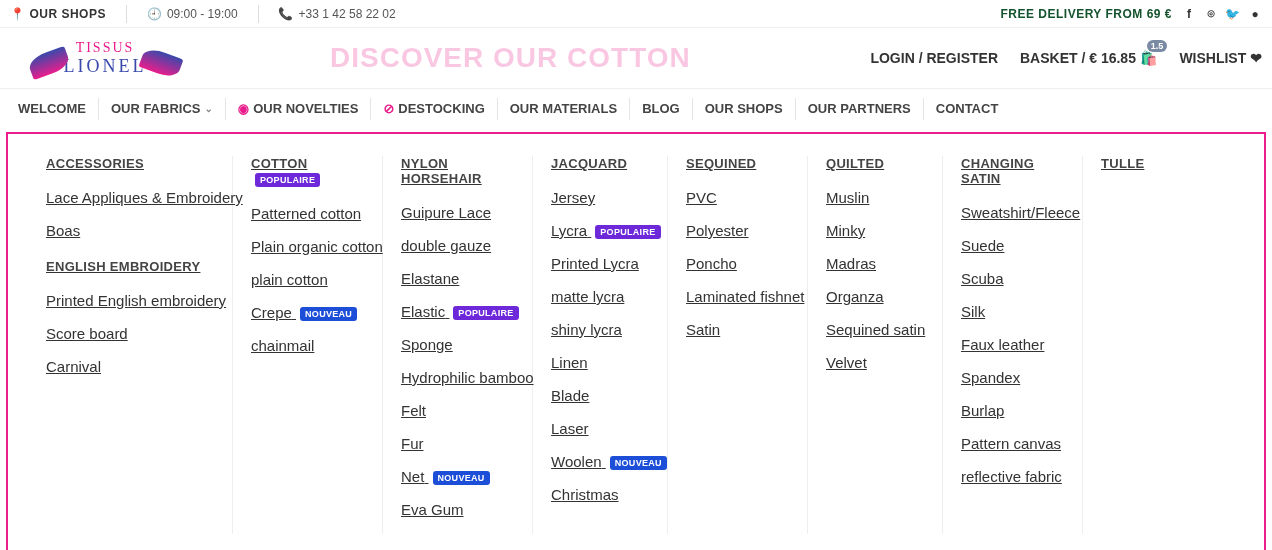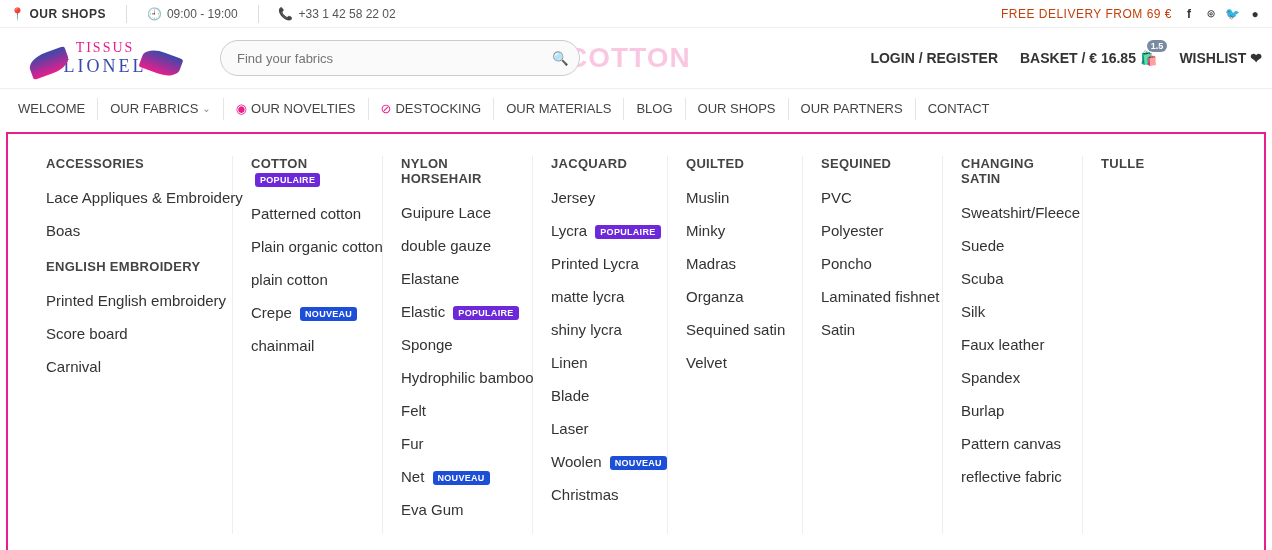--- a/index.html
+++ b/index.html
@@ -3,47 +3,47 @@
 <meta charset="utf-8">
 <style>
 * { margin: 0; padding: 0; box-sizing: border-box; }
 body { font-family: Arial, Helvetica, sans-serif; font-size: 14px; color: #333; width: 1272px; background: #fff; }
 .topbar { display: flex; align-items: center; height: 28px; padding: 0 10px; border-bottom: 1px solid #eee; font-size: 12px; }
 .topbar .left { display: flex; align-items: center; gap: 12px; }
 .topbar .sep { width: 1px; height: 18px; background: #ddd; margin: 0 8px; }
 .topbar .right { margin-left: auto; display: flex; align-items: center; gap: 10px; }
 .topbar .shops { font-weight: 700; text-transform: uppercase; letter-spacing: .5px; display:flex; align-items:center; gap:4px; }
 .topbar .hours, .topbar .phone { display:flex; align-items:center; gap:5px; color:#555; }
-.topbar .delivery { font-weight:400; color:#c2410c; letter-spacing:.5px; text-transform:uppercase; }
+.topbar .delivery { font-weight:700; color:#14532d; letter-spacing:.5px; text-transform:uppercase; }
 .social { display:flex; gap:8px; }
 .social span { width:14px; height:14px; display:flex; align-items:center; justify-content:center; color:#333; font-weight:bold; font-size:12px; }
 .headerrow { display:flex; align-items:center; height:60px; padding:0 10px; gap:20px; position:relative;justify-content:flex-end; }
 .logo { width:190px; height:50px; display:flex; align-items:center; justify-content:center; }
 .logo-inner { font-family: Georgia, serif; text-align:center; }
 .logo-t { color:#e91e8c; font-size:14px; letter-spacing:2px; }
 .logo-l { color:#3949ab; font-size:18px; letter-spacing:3px; font-weight:500; }
 .logo-wrap { position:relative; padding:0 25px; }
 .logo-roll { position:absolute; width:40px; height:22px; background:#e91e8c; border-radius:50% 10% 50% 10%; top:12px; }
 .logo-roll.l { left:-10px; transform:rotate(-20deg); background:linear-gradient(#3949ab,#e91e8c); }
 .logo-roll.r { right:-10px; transform:rotate(20deg); background:linear-gradient(#3949ab,#e91e8c); }
 .searchwrap { position:relative; }
 .search { width:360px; height:36px; border:1px solid #ccc; border-radius:20px; padding:0 40px 0 16px; font-size:13px; background:#fafafa; }
 .searchbtn { position:absolute; right:4px; top:50%; transform:translateY(-50%); width:30px; height:30px; border:none; background:transparent; display:flex; align-items:center; justify-content:center; cursor:pointer; }
 .discover { position:absolute; left:330px; top:50%; transform:translateY(-50%); font-size:28px; font-weight:800; color:rgba(233,30,140,0.25); letter-spacing:1px; pointer-events:none; white-space:nowrap; }
 .headerlinks { margin-left:auto; display:flex; align-items:center; gap:22px; font-weight:700; font-size:14px; }
 .headerlinks a { color:#333; text-decoration:none; display:flex; align-items:center; gap:4px; }
 .basket-badge { position:relative; }
 .basket-badge .count { position:absolute; top:-10px; right:-10px; background:#7a8aa3; color:#fff; font-size:9px; border-radius:8px; padding:1px 4px; }
-.nav { display:flex; align-items:center; height:40px; padding:0 6px; gap:0; font-size:13px; font-weight:400; border-top:1px solid #eee; }
+.nav { display:flex; align-items:center; height:40px; padding:0 6px; gap:0; font-size:13px; font-weight:700; border-top:1px solid #eee; }
 .nav a { padding:0 12px; color:#444; text-decoration:none; border-right:1px solid #e5e5e5; height:22px; display:flex; align-items:center; gap:4px; }
 .nav a:last-child { border-right:none; }
 .nav .pinkicon { color:#e91e8c; }
 .nav .chev { font-size:10px; color:#888; }
 .mega { margin:4px 6px 0 6px; border:2px solid #e91e8c; background:#fff; padding:22px 20px 30px 20px; display:flex; gap:0; min-height:410px; }
-.col { padding:0 18px; border-right:1px solid #eee; flex:0 0 auto; }
+.col { padding:0 18px; border-right:1px solid #eee; flex:0 0 auto;text-decoration:underline; }
 .col:last-child { border-right:none; }
 .col h4 { font-size:13px; font-weight:700; color:#444; margin-bottom:18px; letter-spacing:.3px; }
 .col ul { list-style:none; }
 .col li { margin-bottom:16px; font-size:15px; color:#333; cursor:pointer; white-space:nowrap; }
 .col h4.sub { margin-top:20px; }
 .badge { display:inline-block; font-size:9px; font-weight:700; color:#fff; padding:2px 5px; border-radius:3px; margin-left:4px; vertical-align:middle; letter-spacing:.3px; }
 .badge.pop { background:#6d28d9; }
 .badge.nou { background:#1d4ed8; }
 .c1{width:205px}.c2{width:150px}.c3{width:150px}.c4{width:135px}.c5{width:135px}.c6{width:140px}.c7{width:140px}.c8{width:100px}
 </style>
@@ -83,26 +83,20 @@
     <div class="logo-wrap">
       <div class="logo-roll l"></div>
       <div class="logo-roll r"></div>
       <div class="logo-inner">
         <div class="logo-t">TISSUS</div>
         <div class="logo-l">LIONEL</div>
       </div>
     </div>
   </div>
   <div class="discover">DISCOVER OUR COTTON</div>
-  <div class="searchwrap">
-    <input class="search" placeholder="Find your fabrics" style="">
-    <button class="searchbtn">
-      <span>🔍</span>
-    </button>
-  </div>
   <div class="headerlinks">
     <a href="#">
         <span>LOGIN / REGISTER</span>
       </a>
     <a href="#">
       <span>BASKET / € 16.85</span>
       <span class="basket-badge">
         <span>🛍️</span>
         <span class="count">1.5</span>
       </span>
@@ -194,39 +188,39 @@
       <li>Printed Lycra</li>
       <li>matte lycra</li>
       <li>shiny lycra</li>
       <li>Linen</li>
       <li>Blade</li>
       <li>Laser</li>
       <li><span>Woolen</span> <span class="badge nou">NOUVEAU</span></li>
       <li>Christmas</li>
     </ul>
   </div>
+  <div class="col c6">
+    <h4>SEQUINED</h4>
+    <ul>
+      <li>PVC</li>
+      <li>Polyester</li>
+      <li>Poncho</li>
+      <li>Laminated fishnet</li>
+      <li>Satin</li>
+    </ul>
+  </div>
   <div class="col c5">
     <h4>QUILTED</h4>
     <ul>
       <li>Muslin</li>
       <li>Minky</li>
       <li>Madras</li>
       <li>Organza</li>
       <li>Sequined satin</li>
       <li>Velvet</li>
-    </ul>
-  </div>
-  <div class="col c6">
-    <h4>SEQUINED</h4>
-    <ul>
-      <li>PVC</li>
-      <li>Polyester</li>
-      <li>Poncho</li>
-      <li>Laminated fishnet</li>
-      <li>Satin</li>
     </ul>
   </div>
   <div class="col c7">
     <h4>CHANGING SATIN</h4>
     <ul>
       <li>Sweatshirt/Fleece</li>
       <li>Suede</li>
       <li>Scuba</li>
       <li>Silk</li>
       <li>Faux leather</li>

